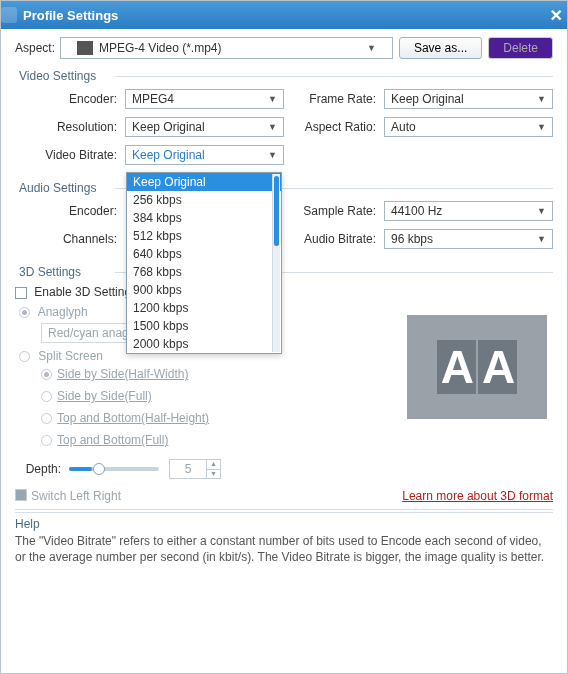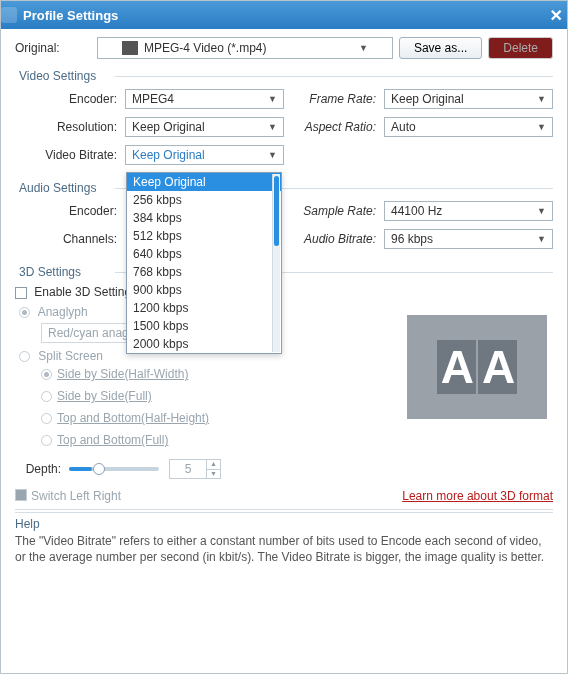--- a/index.html
+++ b/index.html
@@ -4,41 +4,41 @@
 <style>
 * { box-sizing: border-box; margin: 0; padding: 0; font-family: "Segoe UI", Tahoma, sans-serif; }
 body { background: #fff; width: 568px; height: 674px; overflow: hidden; border: 1px solid #b8c4cc; }
 .titlebar { background: linear-gradient(to bottom, #4a9ad8, #2a7cc4); height: 28px; display: flex; align-items: center; padding: 0 0; color: #fff; font-weight: bold; font-size: 13px; }
 .titlebar .icon { width: 16px; height: 16px; background: #fff3; border-radius: 3px; margin-right: 6px; display:inline-block; }
 .titlebar .title { flex: 1; }
 .titlebar .close { font-size: 16px; cursor: pointer; padding: 0 4px; }
 .content { padding: 8px 14px 4px 14px; font-size: 12px; color: #333; }
 .row { display: flex; align-items: center; margin-bottom: 6px; }
 .row .lbl { width: 45px; }
-.profile-combo { flex: 1; border: 1px solid #a8b6c0; background: #fff; height: 22px; display: flex; align-items: center; padding: 0 24px; margin-right: 6px; margin-left: 37px; }
+.profile-combo { flex: 1; border: 1px solid #a8b6c0; background: #fff; height: 22px; display: flex; align-items: center; padding: 0 16px; margin-right: 6px; }
 .profile-combo .picon { width:16px; height:14px; background:#555; margin-right:6px; display:inline-block; }
 .profile-combo .ptxt { flex: 1; }
 .profile-combo .arrow { font-size:9px; color:#555; }
 .btn { border: 1px solid #9fb2c1; background: linear-gradient(#fdfdfd,#e9eef3); height: 22px; padding: 0 14px; border-radius: 3px; cursor: pointer; font-size:12px; }
-.btn.disabled { color:#aaa; border-color:#ccc; background:#7f1d1d; cursor:default; }
+.btn.disabled { color:#aaa; border-color:#ccc; background:#4c1d95; cursor:default; }
 .btn + .btn { margin-left: 6px; }
 
 .group-title { color: #4b6b85; font-size: 12px; margin-top: 10px; margin-bottom: 4px; padding-left: 4px; position: relative; }
 .group-title::after { content:""; position:absolute; top:50%; height:1px; background:#d5dee5; left:100px; right:0; }
 
 .frow { display:flex; align-items:center; height:24px; margin-bottom:4px; }
 .flabel { width: 110px; text-align:right; padding-right:8px; color:#333; }
 .combo { flex:1; max-width:170px; border:1px solid #a8b6c0; background:#fff; height:20px; display:flex; align-items:center; padding:0 6px; position:relative; }
 .combo .ctxt { flex:1; font-size:12px; }
 .combo .carrow { font-size:9px; color:#555; }
 .combo.highlight .ctxt { color:#2a7cc4; }
 
 .cols { display:flex; }
 .col { flex:1; }
-.col.right .flabel { width:100px;font-style:italic; }
+.col.right .flabel { width:100px; }
 
 .dropdown-list { position:absolute; left:126px; top:172px; width:156px; border:1px solid #8aa0b2; background:#fff; z-index:10; box-shadow:0 2px 6px rgba(0,0,0,.2); }
 .dropdown-list .item { padding:2px 6px; font-size:12px; color:#333; cursor:pointer; }
 .dropdown-list .item.selected { background:#2a8fe0; color:#fff; }
 .dropdown-list .scrollbar { position:absolute; right:1px; top:1px; bottom:1px; width:8px; background:#eaf0f5; border-left:1px solid #d0dae2; }
 .dropdown-list .scrollbar .thumb { position:absolute; left:1px; right:1px; top:2px; height:70px; background:#2a8fe0; border-radius:3px; }
 
 .chk { display:inline-block; width:12px; height:12px; border:1px solid #8a9aa6; background:#fff; margin-right:4px; vertical-align:middle; }
 .radio { display:inline-block; width:11px; height:11px; border:1px solid #8a9aa6; border-radius:50%; margin-right:5px; vertical-align:middle; background:#fff; }
 .radio.checked::after { content:""; display:block; width:5px; height:5px; background:#7a8a96; border-radius:50%; margin:2px; }
@@ -69,21 +69,21 @@
 
 <div class="titlebar">
   <span class="icon"></span>
   <span class="title">Profile Settings</span>
   <span class="close">✕</span>
 </div>
 
 <div class="content">
 
   <div class="row">
-    <span class="lbl">Original:</span>
+    <span class="lbl">Aspect:</span>
     <div class="profile-combo">
       <span class="picon"></span>
       <span class="ptxt">MPEG-4 Video (*.mp4)</span>
       <span class="arrow">▼</span>
     </div>
     <button class="btn">Save as...</button>
     <button class="btn disabled">Delete</button>
   </div>
 
   <div class="group-title">Video Settings</div>

